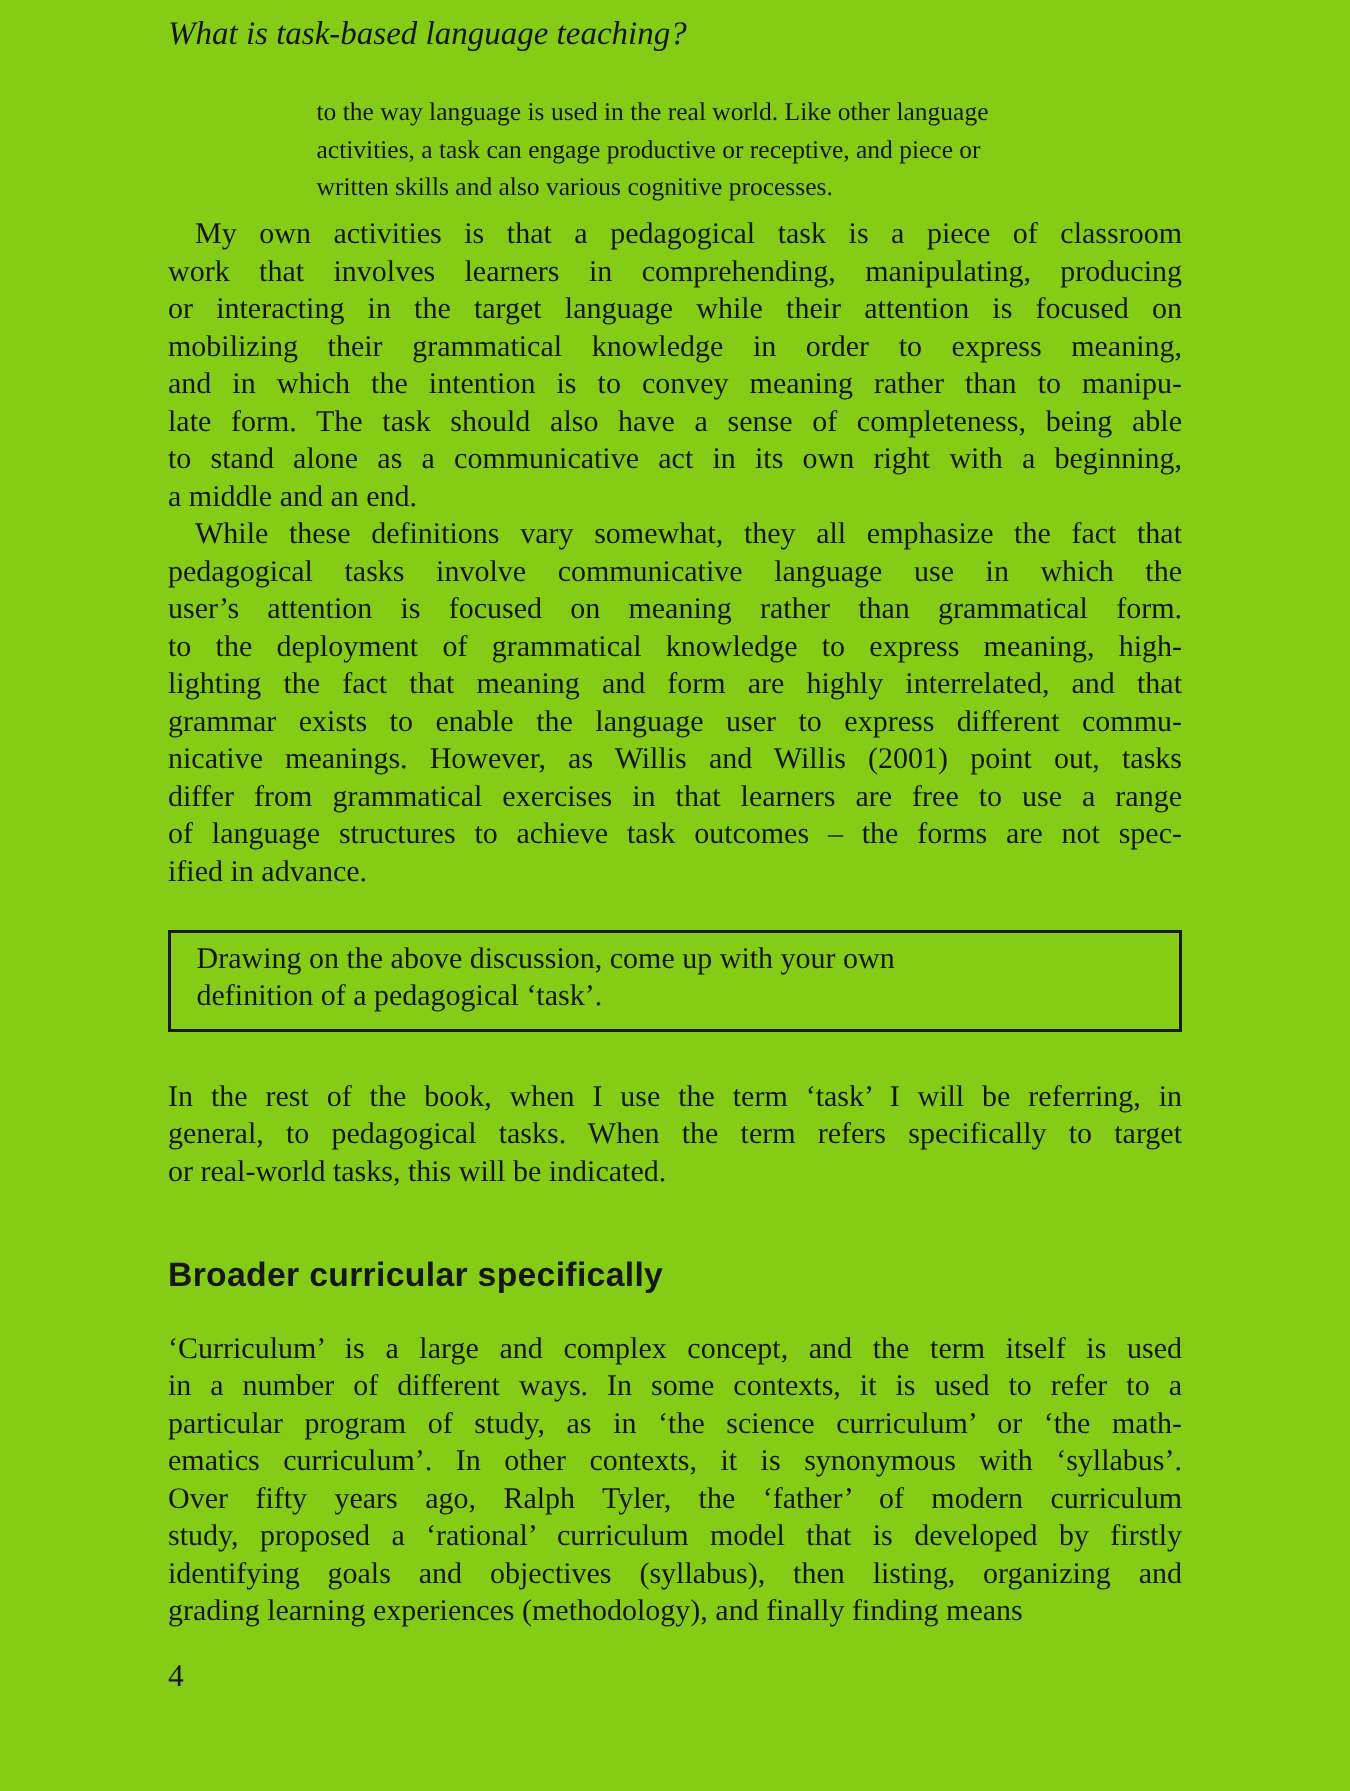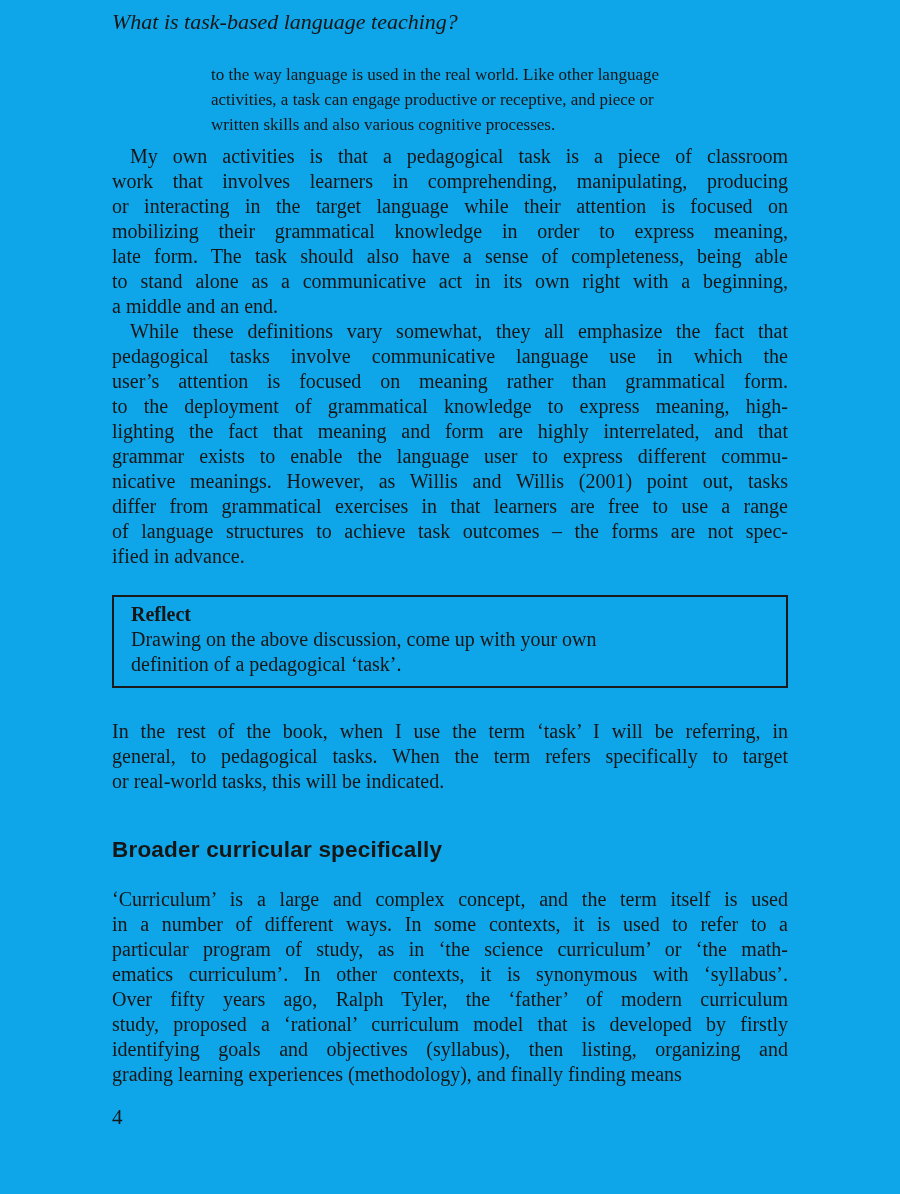--- a/index.html
+++ b/index.html
@@ -7,21 +7,21 @@
   body {
     width: 900px; height: 1194px;
     font-family: "Liberation Serif", serif;
     color: #161616;
     overflow: hidden;
   }
   .page {
     position: relative;
     width: 900px; height: 1194px;
     padding: 8px 112px 0 112px;
-    background: #0ea5e9;
+    background: #84cc16;
   }
   .running-head {
     font-style: italic;
     font-size: 22px;
     line-height: 28px;
   }
   .quote-block {
     margin: 26px 0 0 99px;
     width: 576px;
     font-size: 17px;
@@ -73,40 +73,40 @@
       <div class="line">to the way language is used in the real world. Like other language</div>
       <div class="line">activities, a task can engage productive or receptive, and piece or</div>
       <div class="line">written skills and also various cognitive processes.</div>
     </div>
 
   <div class="para jpara indent p1">
       <div class="line">My own activities is that a pedagogical task is a piece of classroom</div>
       <div class="line">work that involves learners in comprehending, manipulating, producing</div>
       <div class="line">or interacting in the target language while their attention is focused on</div>
       <div class="line">mobilizing their grammatical knowledge in order to express meaning,</div>
+      <div class="line">and in which the intention is to convey meaning rather than to manipu-</div>
       <div class="line">late form. The task should also have a sense of completeness, being able</div>
       <div class="line">to stand alone as a communicative act in its own right with a beginning,</div>
       <div class="line">a middle and an end.</div>
     </div>
 
   <div class="para jpara indent p2">
       <div class="line">While these definitions vary somewhat, they all emphasize the fact that</div>
       <div class="line">pedagogical tasks involve communicative language use in which the</div>
       <div class="line">user’s attention is focused on meaning rather than grammatical form.</div>
       <div class="line">to the deployment of grammatical knowledge to express meaning, high-</div>
       <div class="line">lighting the fact that meaning and form are highly interrelated, and that</div>
       <div class="line">grammar exists to enable the language user to express different commu-</div>
       <div class="line">nicative meanings. However, as Willis and Willis (2001) point out, tasks</div>
       <div class="line">differ from grammatical exercises in that learners are free to use a range</div>
       <div class="line">of language structures to achieve task outcomes – the forms are not spec-</div>
       <div class="line">ified in advance.</div>
     </div>
 
   <div class="reflect-box">
-    <div class="reflect-title">Reflect</div>
     <div class="reflect-body">
         <div class="line">Drawing on the above discussion, come up with your own</div>
         <div class="line">definition of a pedagogical ‘task’.</div>
       </div>
   </div>
 
   <div class="para jpara p3">
       <div class="line">In the rest of the book, when I use the term ‘task’ I will be referring, in</div>
       <div class="line">general, to pedagogical tasks. When the term refers specifically to target</div>
       <div class="line">or real-world tasks, this will be indicated.</div>

